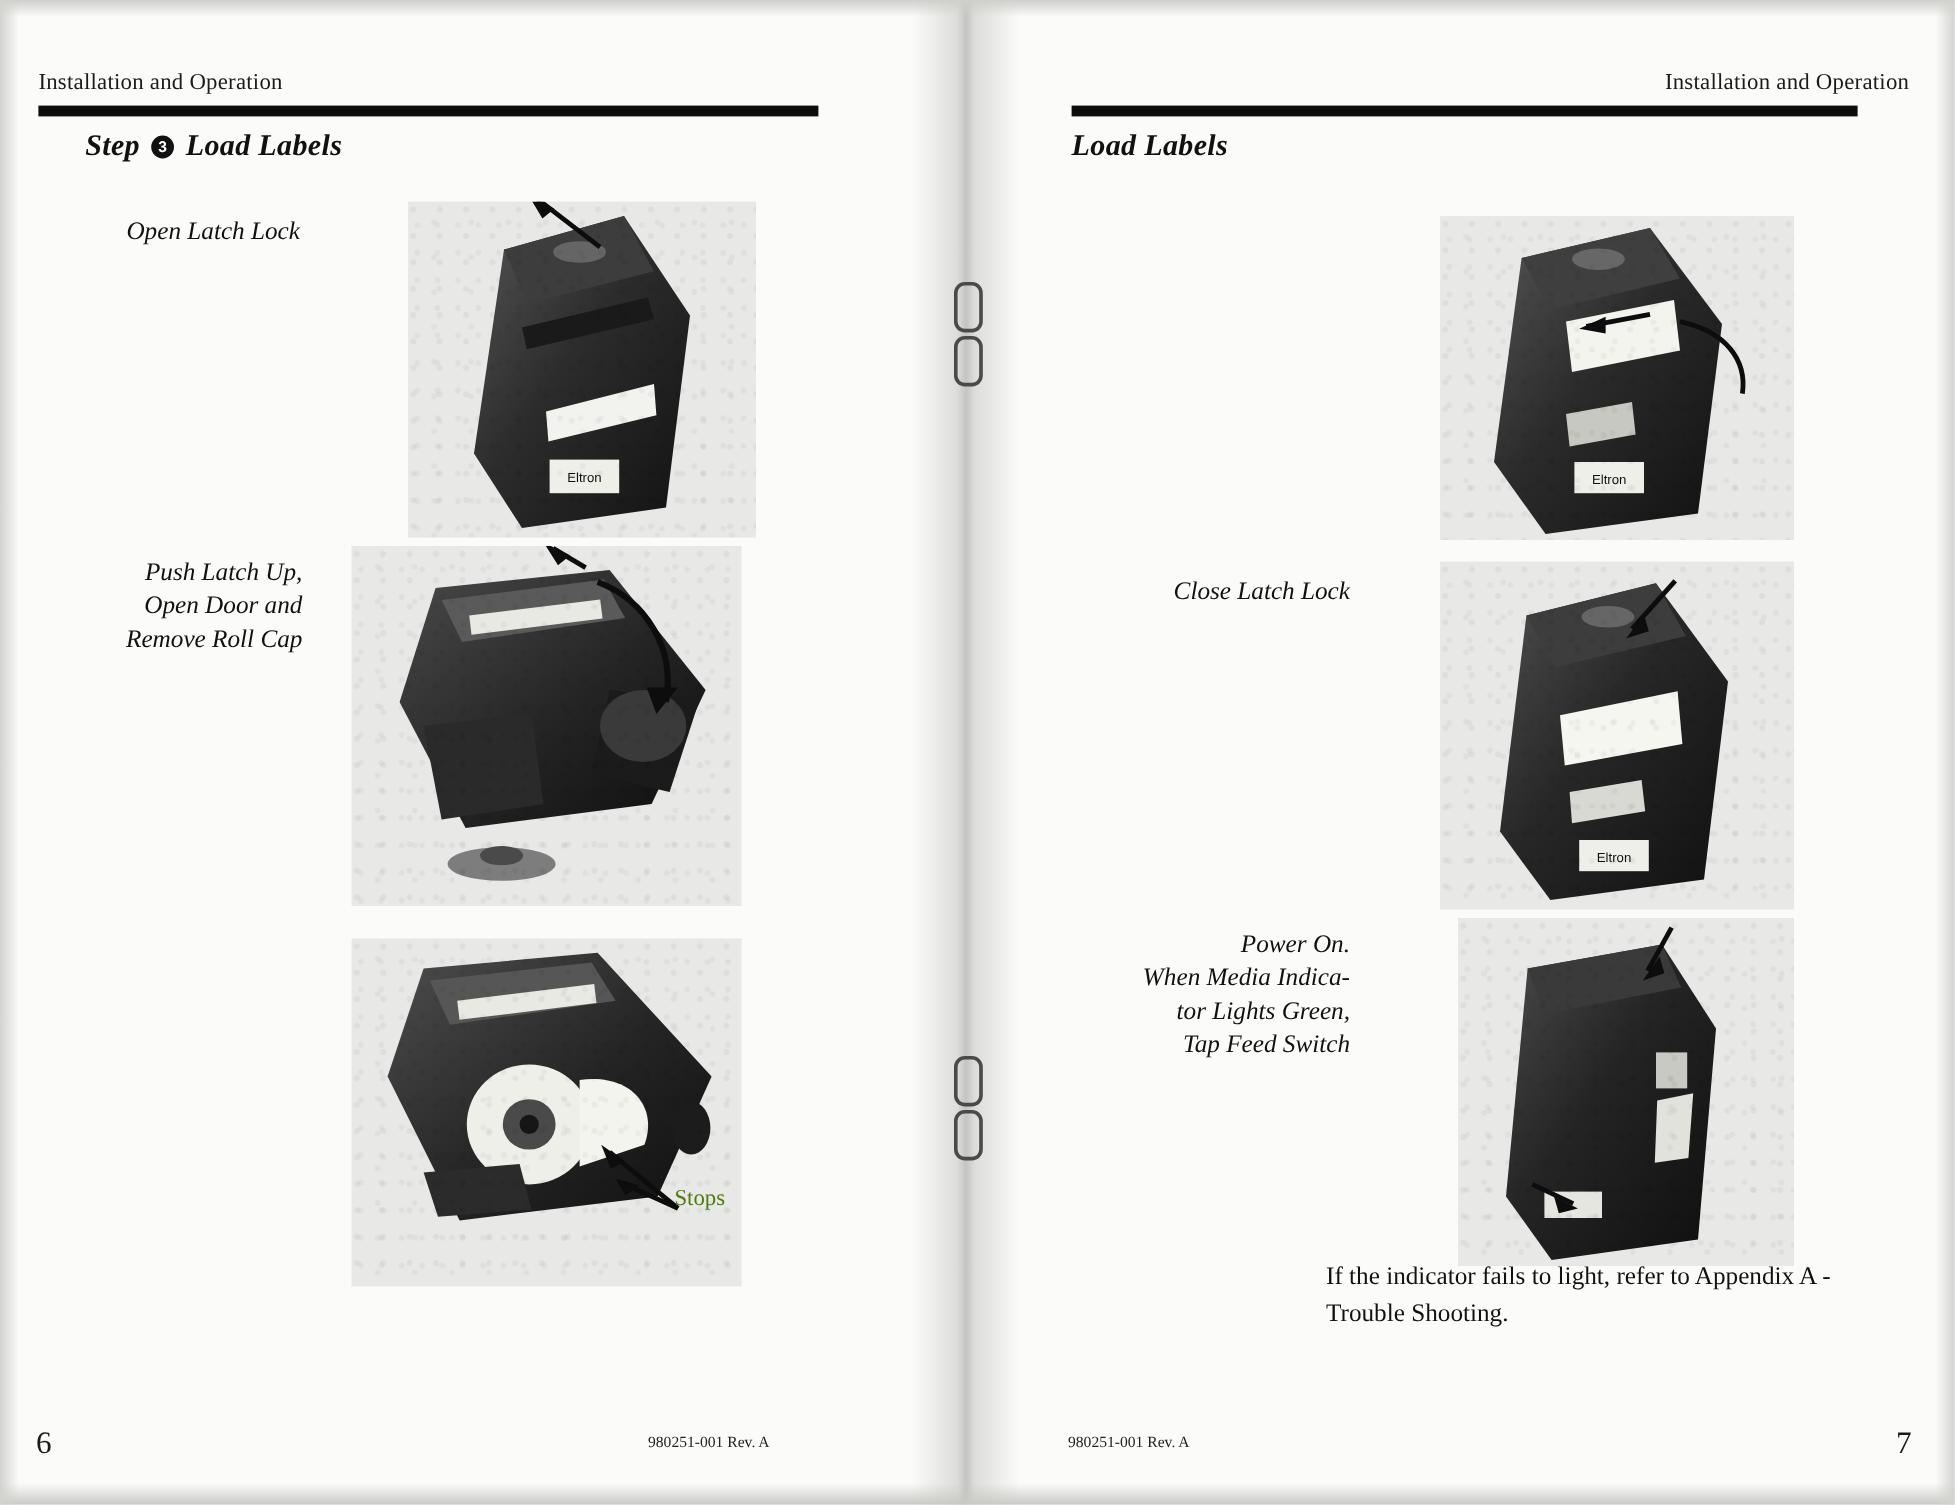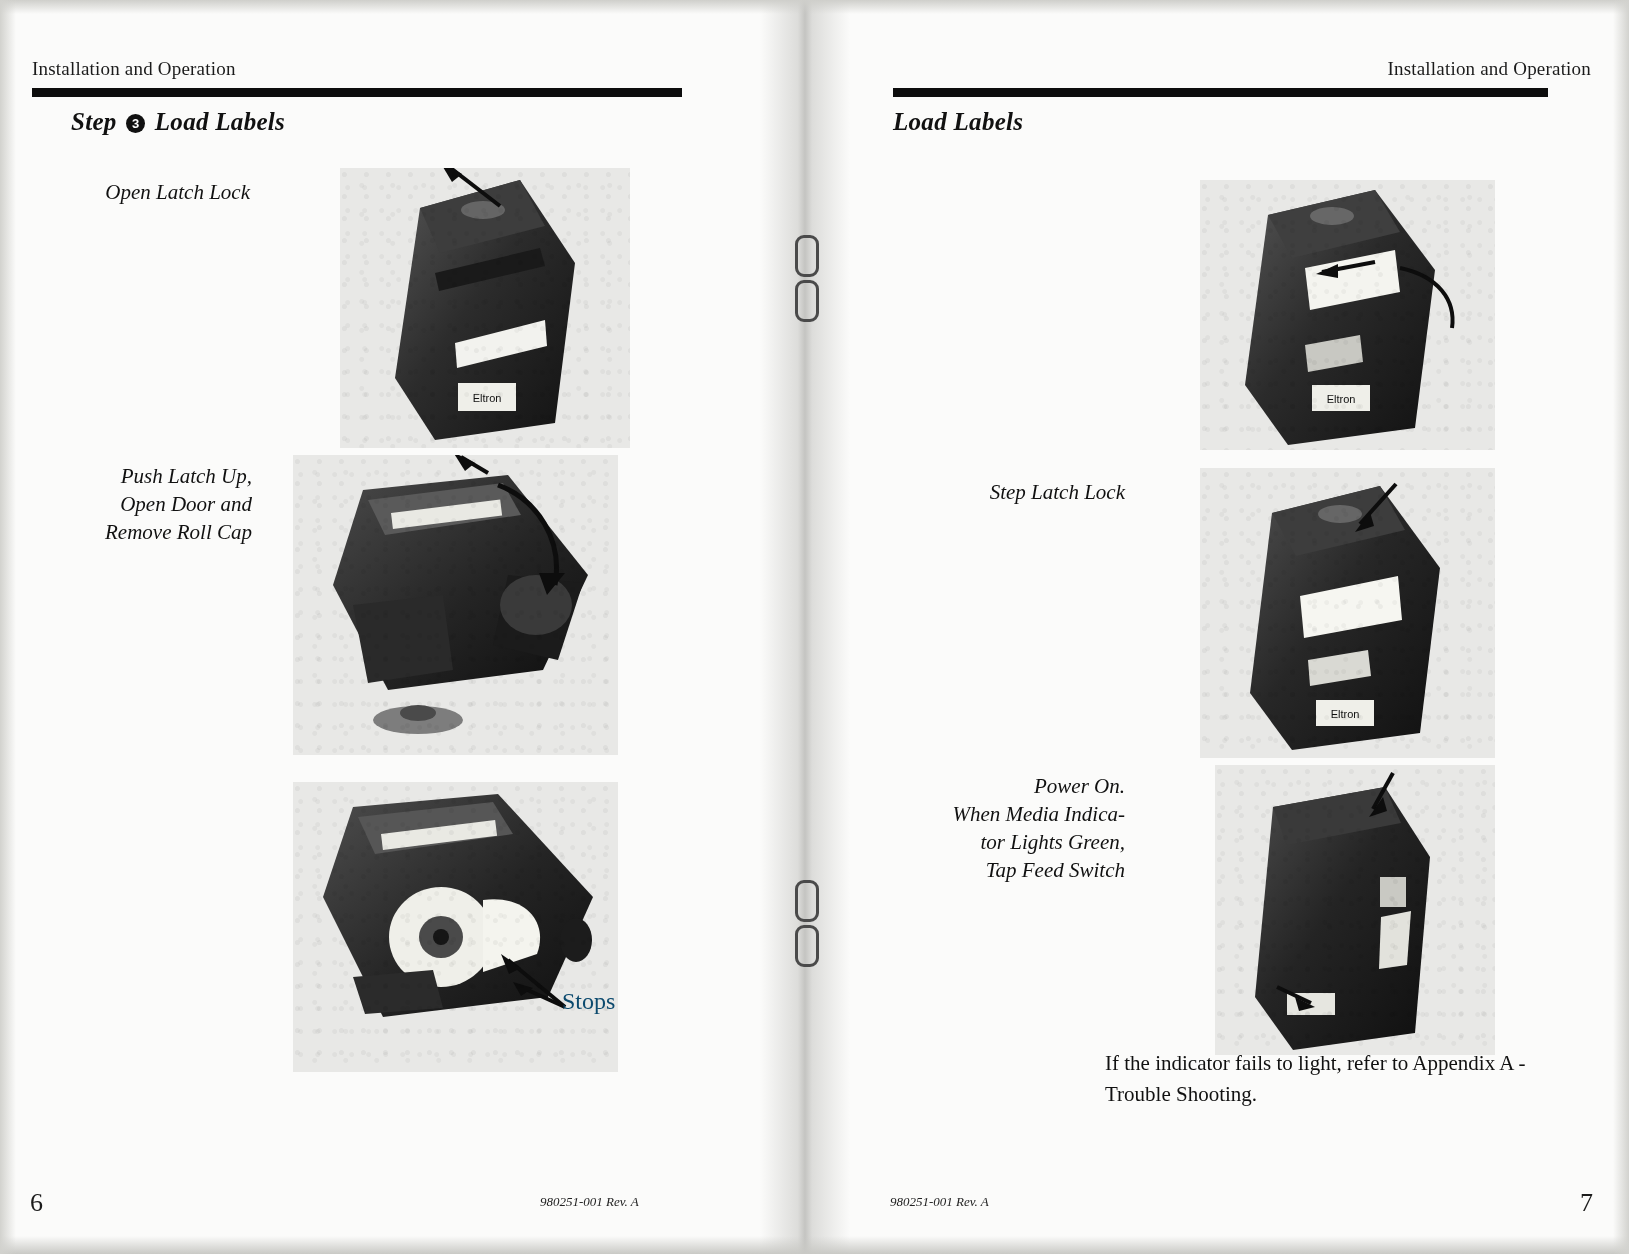--- a/index.html
+++ b/index.html
@@ -119,39 +119,38 @@
 
   .note {
     position: absolute;
     font-size: 21px;
     line-height: 31px;
     color: #111;
   }
 
   .label-text {
     position: absolute;
-    font-size: 24px;
-    color: #0c4a6e;
+    font-size: 19px;
+    color: #4d7c0f;
     font-family: Liberation Serif, serif;
   }
 
   .folio {
     position: absolute;
     bottom: 36px;
     font-size: 26px;
     color: #1b1b1b;
   }
   .left .folio  { left: 30px; }
   .right .folio { right: 36px; }
 
   .docnum {
     position: absolute;
     bottom: 44px;
     font-size: 13px;
-    font-style: italic;
     color: #222;
   }
   .left .docnum  { left: 540px; }
   .right .docnum { left: 75px; }
 
   
   .spine {
     position: absolute;
     top: 0; bottom: 0;
     left: 760px;
@@ -304,21 +303,21 @@
         <polygon points="105,88 195,70 200,112 110,130" fill="#f4f4ef"></polygon>
         <polygon points="105,165 160,155 163,182 108,192" fill="#c8c8c2"></polygon>
         <rect x="112" y="205" width="58" height="26" fill="#efefe9"></rect>
         <text x="141" y="223" font-size="11" text-anchor="middle" fill="#111" font-family="Liberation Sans, sans-serif">Eltron</text>
         <path d="M200 88 C238 96, 256 120, 252 148" stroke="#0d0d0d" stroke-width="4" fill="none"></path>
         <path d="M175 82 L122 92" stroke="#0d0d0d" stroke-width="4" fill="none"></path>
         <polygon points="116,94 138,84 138,98" fill="#0d0d0d"></polygon>
       </svg>
     </div>
 
-    <div class="caption right-align" style="left:60px; top:478px; width:250px; white-space:pre-line;">Step Latch Lock</div>
+    <div class="caption right-align" style="left:60px; top:478px; width:250px; white-space:pre-line;">Close Latch Lock</div>
 
     <div class="figure" style="left:385px; top:468px; width:295px; height:290px;">
       <div class="noise"></div>
       <svg viewBox="0 0 295 290" width="295" height="290">
         <defs>
           <linearGradient id="pbody5" x1="0" y1="0" x2="1" y2="1">
             <stop offset="0%" stop-color="#4f4f4f"></stop>
             <stop offset="45%" stop-color="#272727"></stop>
             <stop offset="100%" stop-color="#101010"></stop>
           </linearGradient>

